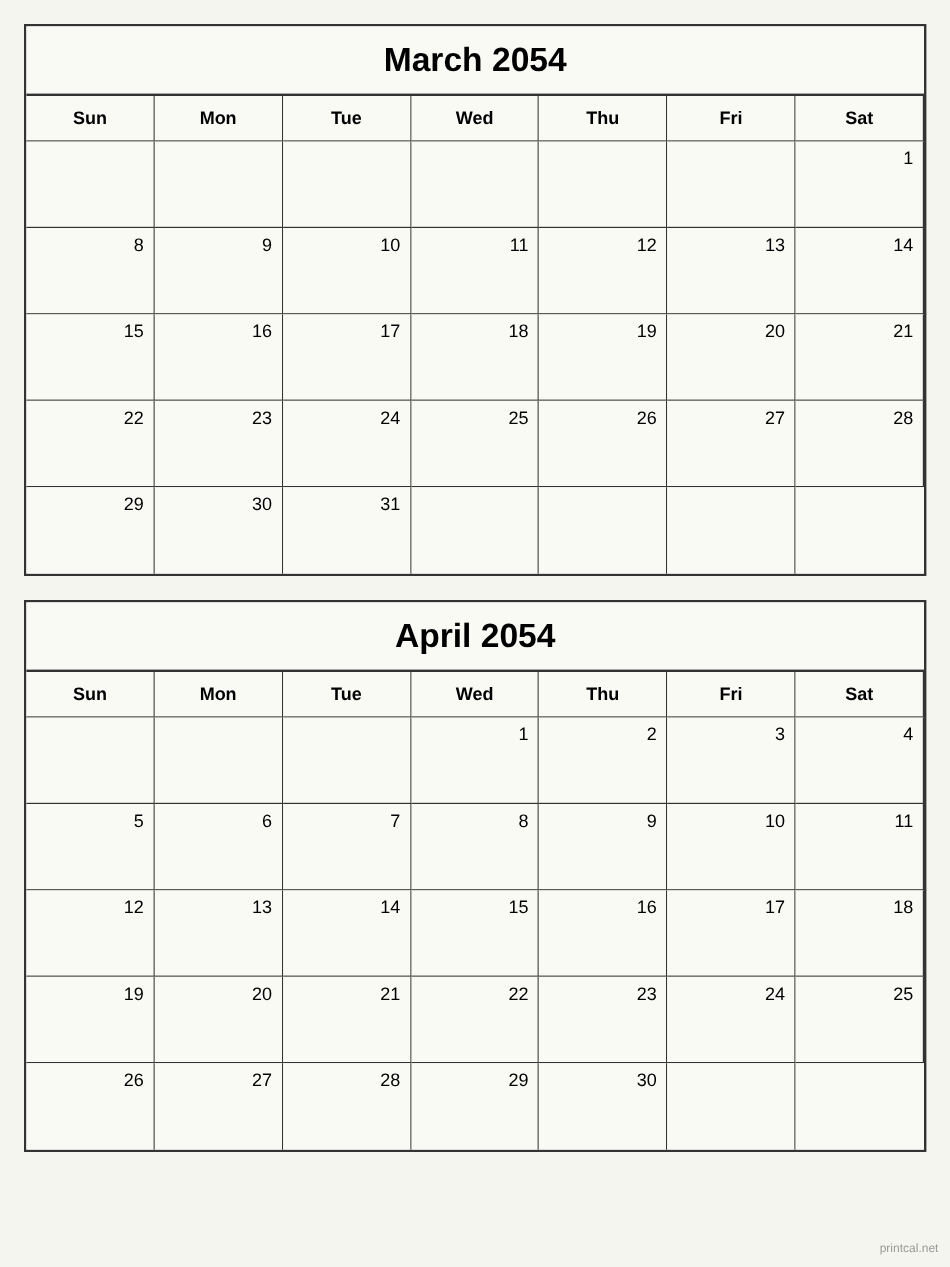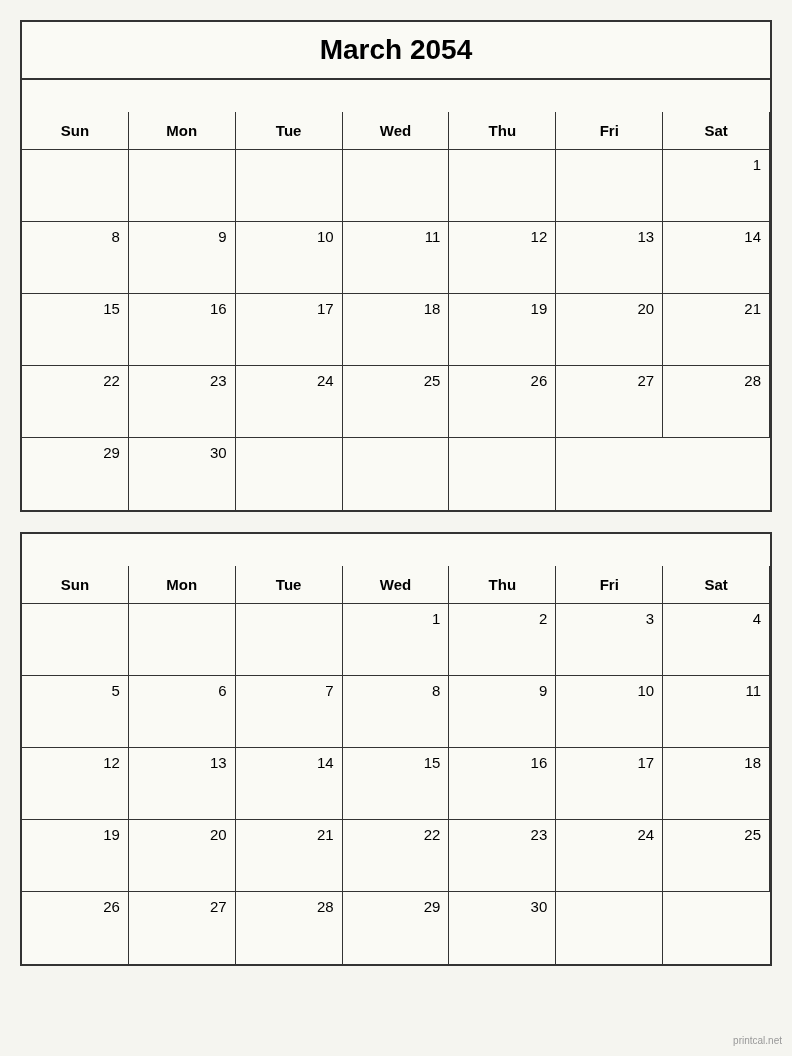--- a/index.html
+++ b/index.html
@@ -41,21 +41,20 @@
     }
 
     .day-header {
       text-align: center;
       padding: 10px 5px;
       font-weight: bold;
       font-size: 15px;
       border-right: 1px solid #333;
       border-bottom: 1px solid #333;
       background: #fafaf5;
-      margin-top: 32px;
     }
 
     .day-header:last-child {
       border-right: none;
     }
 
     .day-cell {
       border-right: 1px solid #333;
       border-bottom: 1px solid #333;
       min-height: 72px;
@@ -125,28 +124,30 @@
     <div class="day-cell">22</div>
     <div class="day-cell">23</div>
     <div class="day-cell">24</div>
     <div class="day-cell">25</div>
     <div class="day-cell">26</div>
     <div class="day-cell">27</div>
     <div class="day-cell">28</div>
 
     <div class="day-cell" style="border-bottom:none;">29</div>
     <div class="day-cell" style="border-bottom:none;">30</div>
+    <div class="day-cell" style="border-bottom:none;">31</div>
     <div class="day-cell empty" style="border-bottom:none;"></div>
     <div class="day-cell empty" style="border-bottom:none;"></div>
     <div class="day-cell empty" style="border-bottom:none;"></div>
     <div class="day-cell empty" style="border-bottom:none;"></div>
   </div>
 </div>
 
 <div class="calendar">
+  <div class="calendar-header">April 2054</div>
   <div class="calendar-grid">
 
     <div class="day-header">Sun</div>
     <div class="day-header">Mon</div>
     <div class="day-header">Tue</div>
     <div class="day-header">Wed</div>
     <div class="day-header">Thu</div>
     <div class="day-header">Fri</div>
     <div class="day-header">Sat</div>
 

